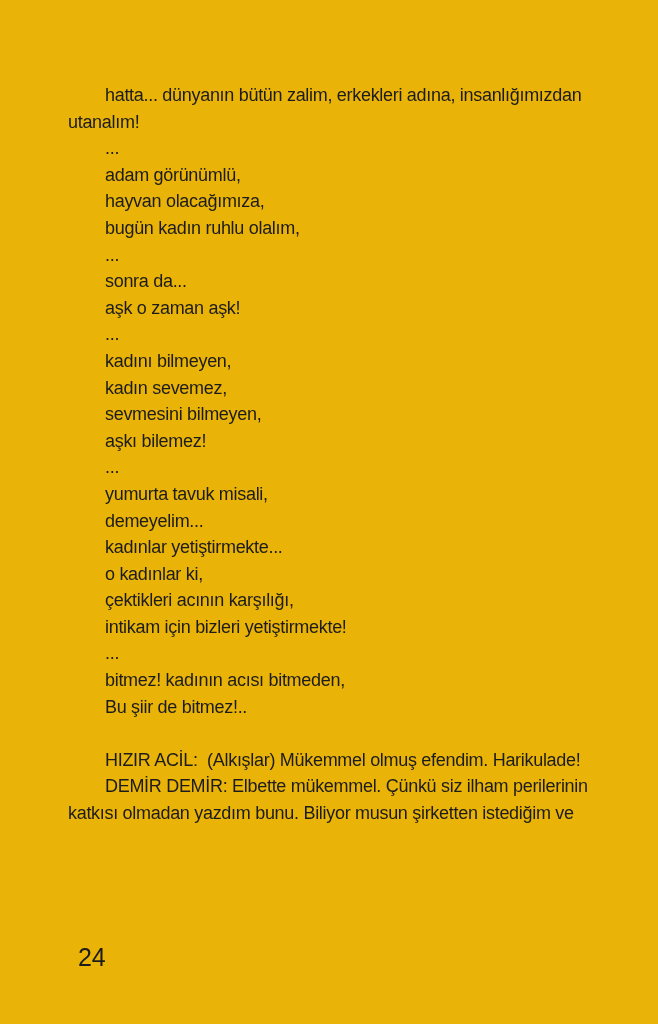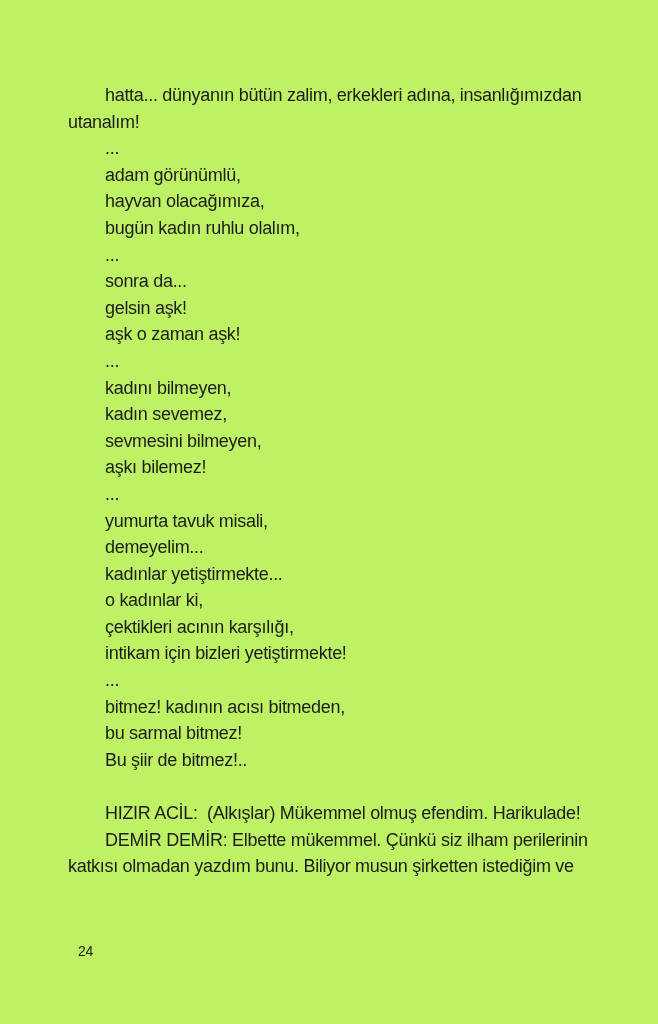--- a/index.html
+++ b/index.html
@@ -4,21 +4,21 @@
 <style>
   html, body {
     margin: 0;
     padding: 0;
     background: #ffffff;
   }
   .page {
     position: relative;
     width: 658px;
     height: 1024px;
-    background: #bef264;
+    background: #eab308;
     overflow: hidden;
     font-family: "Liberation Sans", sans-serif;
     color: #1c1c1c;
   }
   .body-text {
     position: absolute;
     top: 82px;
     left: 68px;
     width: 528px;
     font-size: 18px;
@@ -29,54 +29,52 @@
     min-height: 26.6px;
     white-space: pre;
   }
   .indent {
     padding-left: 37px;
   }
   .page-number {
     position: absolute;
     left: 78px;
     top: 943px;
-    font-size: 14px;
+    font-size: 25px;
     letter-spacing: -0.2px;
   }
 </style>
 </head>
 <body>
 
 <div class="page">
   <div class="body-text">
     <div class="line indent">hatta... dünyanın bütün zalim, erkekleri adına, insanlığımızdan</div>
     <div class="line">utanalım!</div>
     <div class="line indent">...</div>
     <div class="line indent">adam görünümlü,</div>
     <div class="line indent">hayvan olacağımıza,</div>
     <div class="line indent">bugün kadın ruhlu olalım,</div>
     <div class="line indent">...</div>
     <div class="line indent">sonra da...</div>
-    <div class="line indent">gelsin aşk!</div>
     <div class="line indent">aşk o zaman aşk!</div>
     <div class="line indent">...</div>
     <div class="line indent">kadını bilmeyen,</div>
     <div class="line indent">kadın sevemez,</div>
     <div class="line indent">sevmesini bilmeyen,</div>
     <div class="line indent">aşkı bilemez!</div>
     <div class="line indent">...</div>
     <div class="line indent">yumurta tavuk misali,</div>
     <div class="line indent">demeyelim...</div>
     <div class="line indent">kadınlar yetiştirmekte...</div>
     <div class="line indent">o kadınlar ki,</div>
     <div class="line indent">çektikleri acının karşılığı,</div>
     <div class="line indent">intikam için bizleri yetiştirmekte!</div>
     <div class="line indent">...</div>
     <div class="line indent">bitmez! kadının acısı bitmeden,</div>
-    <div class="line indent">bu sarmal bitmez!</div>
     <div class="line indent">Bu şiir de bitmez!..</div>
     <div class="line"></div>
     <div class="line indent">HIZIR ACİL:  (Alkışlar) Mükemmel olmuş efendim. Harikulade!</div>
     <div class="line indent">DEMİR DEMİR: Elbette mükemmel. Çünkü siz ilham perilerinin</div>
     <div class="line">katkısı olmadan yazdım bunu. Biliyor musun şirketten istediğim ve</div>
   </div>
   <div class="page-number">24</div>
 </div>
 
 </body></html>

